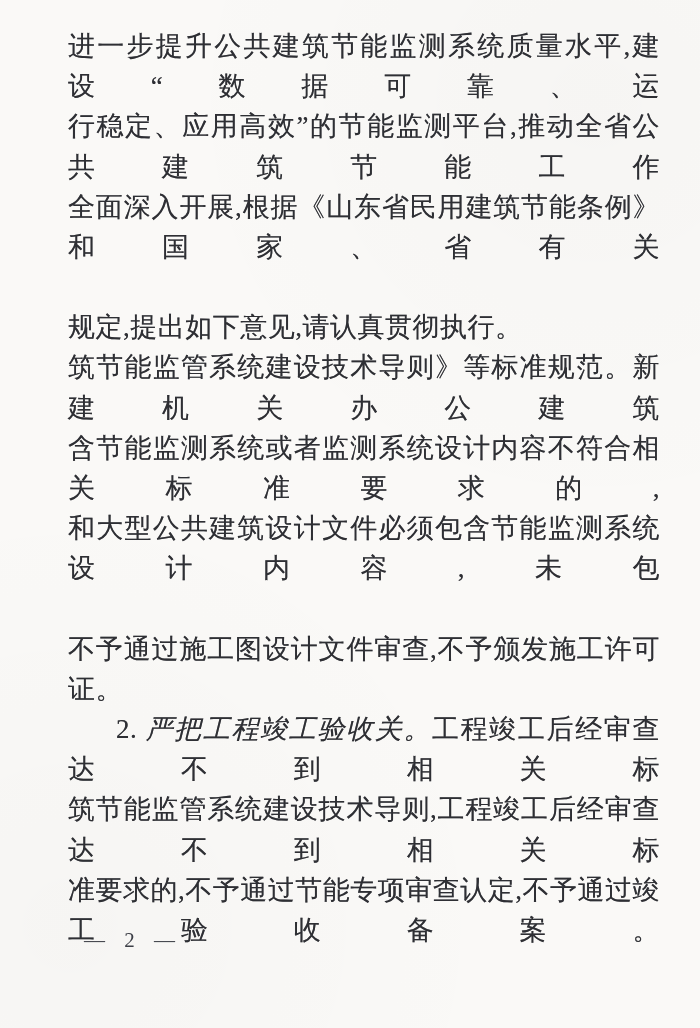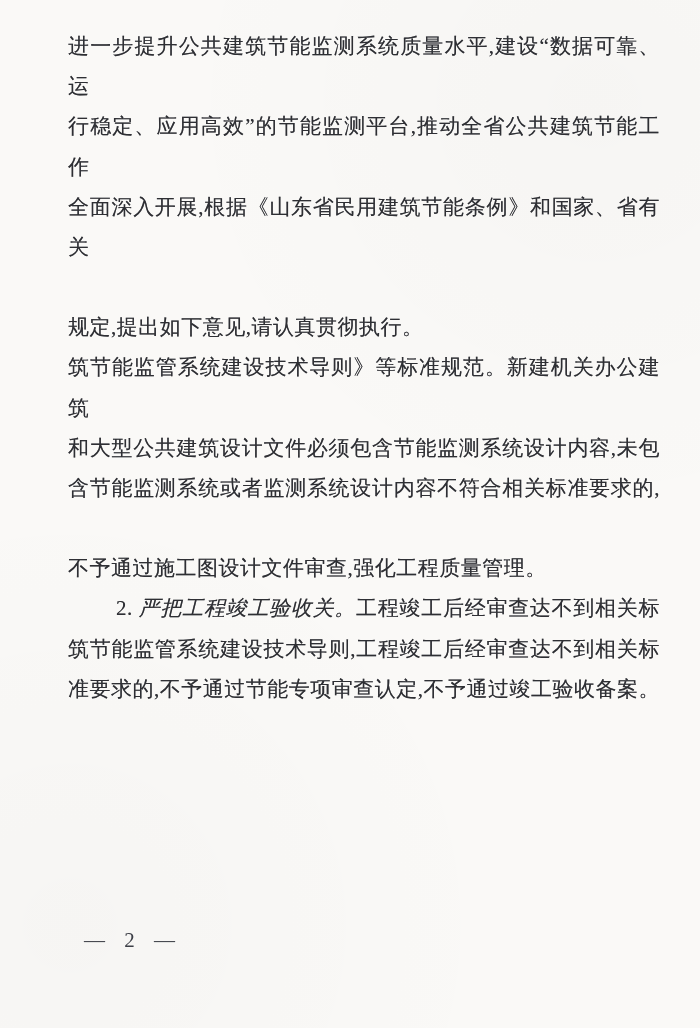--- a/index.html
+++ b/index.html
@@ -23,21 +23,21 @@
       #faf9f7;
     color: #2e2f34;
   }
   .text-block {
     position: absolute;
     left: 68px;
     top: 26px;
     width: 592px;
   }
   .line {
-    font-size: 21px;
+    font-size: 27px;
     line-height: 40.2px;
     letter-spacing: 0.5px;
     text-align: justify;
     text-align-last: justify;
     color: #2e2f34;
     text-shadow: 0 0 0.6px rgba(46,47,52,0.55);
     white-space: normal;
   }
   .line.short {
     text-align-last: left;
@@ -69,21 +69,21 @@
 </head>
 <body>
 
 <div class="page">
   <div class="text-block">
       <div class="line">进一步提升公共建筑节能监测系统质量水平,建设“数据可靠、运</div>
       <div class="line">行稳定、应用高效”的节能监测平台,推动全省公共建筑节能工作</div>
       <div class="line">全面深入开展,根据《山东省民用建筑节能条例》和国家、省有关</div>
       <div class="line short">规定,提出如下意见,请认真贯彻执行。</div>
       <div class="line">筑节能监管系统建设技术导则》等标准规范。新建机关办公建筑</div>
+      <div class="line">含节能监测系统或者监测系统设计内容不符合相关标准要求的,</div>
       <div class="line">和大型公共建筑设计文件必须包含节能监测系统设计内容,未包</div>
-      <div class="line">含节能监测系统或者监测系统设计内容不符合相关标准要求的,</div>
-      <div class="line short">不予通过施工图设计文件审查,强化工程质量管理。</div>
+      <div class="line short">不予通过施工图设计文件审查,不予颁发施工许可证。</div>
       <div class="line indent"><span>2. </span><span class="em">严把工程竣工验收关。</span><span>工程竣工后经审查达不到相关标</span></div>
       <div class="line">筑节能监管系统建设技术导则,工程竣工后经审查达不到相关标</div>
       <div class="line">准要求的,不予通过节能专项审查认定,不予通过竣工验收备案。</div>
     </div>
   <div class="footer">— 2 —</div>
 </div>
 
 </body></html>

